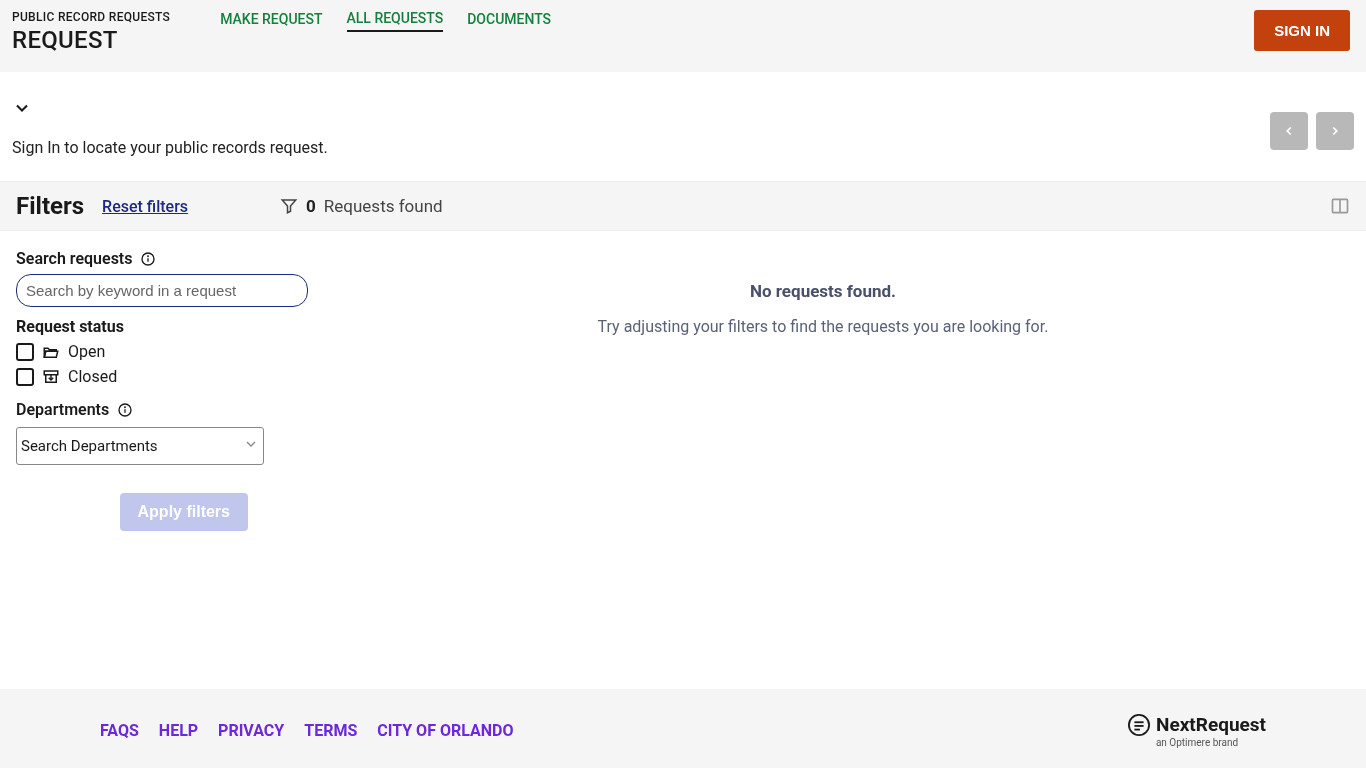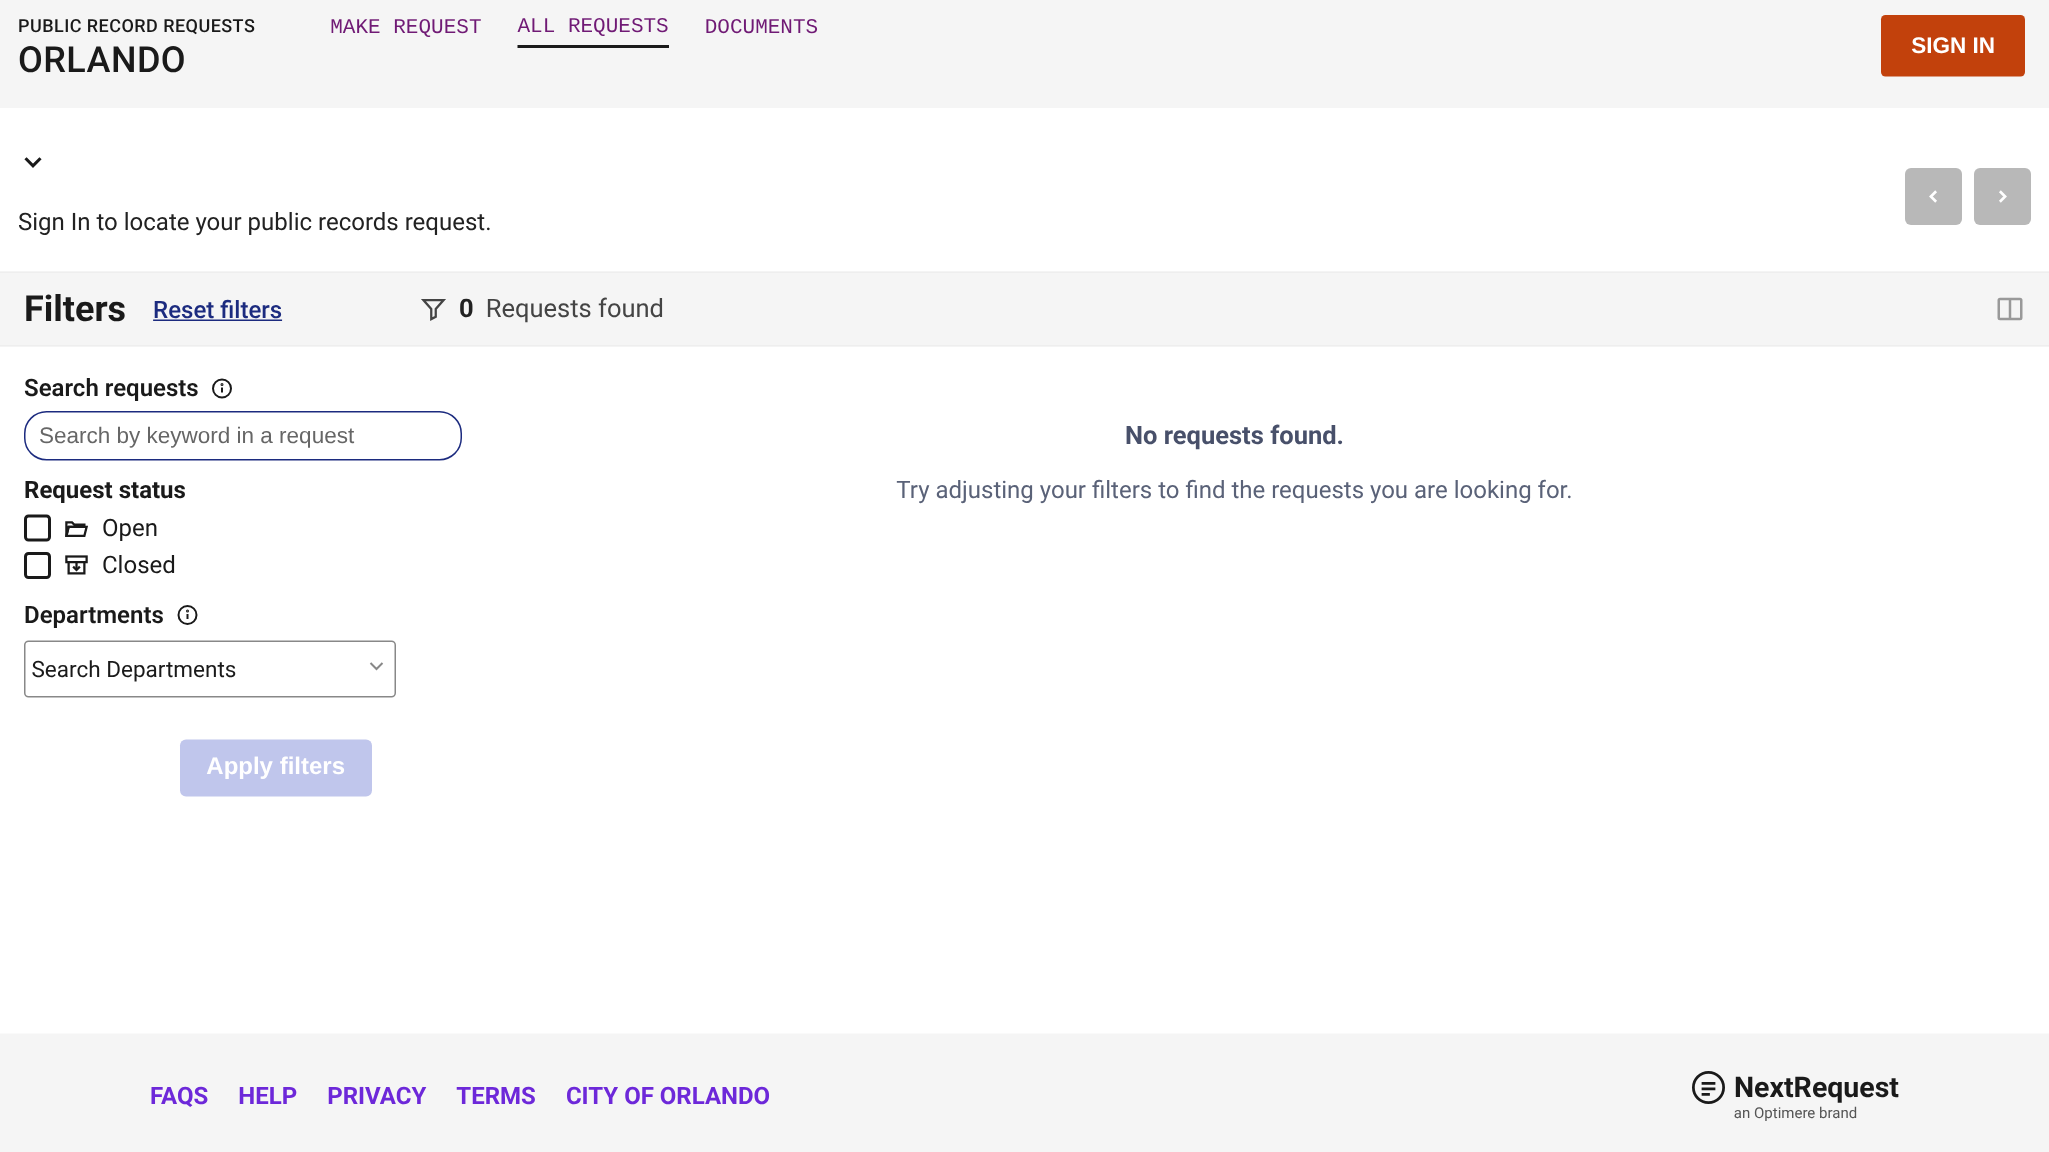--- a/index.html
+++ b/index.html
@@ -4,21 +4,21 @@
 <style>
   * { box-sizing: border-box; margin: 0; padding: 0; }
   body { font-family: -apple-system, BlinkMacSystemFont, "Segoe UI", Roboto, "Helvetica Neue", Arial, sans-serif; color: #1a1a1a; background: #fff; }
   
   
   .header { background: #f5f5f5; display: flex; align-items: flex-start; padding: 10px 16px 10px 12px; min-height: 72px; }
   .brand { display: flex; flex-direction: column; margin-right: 50px; }
   .brand-top { font-size: 12px; font-weight: 500; letter-spacing: 0.3px; color: #1a1a1a; }
   .brand-bottom { font-size: 24px; font-weight: 500; letter-spacing: 0.3px; color: #1a1a1a; margin-top: 2px; }
   .nav { display: flex; gap: 24px; align-items: center; }
-  .nav-item { font-size: 14px; font-weight: 500; color: #701a75; text-decoration: none; padding-bottom: 4px; cursor: pointer; font-family: Liberation Mono, monospace; }
+  .nav-item { font-size: 14px; font-weight: 500; color: #15803d; text-decoration: none; padding-bottom: 4px; cursor: pointer; }
   .nav-item.active { border-bottom: 2px solid #1a1a1a; }
   .spacer { flex: 1; }
   .signin-btn { background: #c2410c; color: #fff; border: none; padding: 12px 20px; font-size: 15px; font-weight: 600; cursor: pointer; border-radius: 3px; }
 
   
   .page-title-section { padding: 20px 12px 24px 12px; display: flex; align-items: flex-start; }
   .title-left { flex: 1; }
   .page-title-row { display: flex; align-items: center; gap: 12px; }
   .page-title { font-size: 28px; font-weight: 700; }
   .chevron-down { width: 20px; height: 20px; margin-top: 6px; }
@@ -64,21 +64,21 @@
   .footer-brand { margin-left: auto; display: flex; flex-direction: column; align-items: center; }
   .nr-logo { display: flex; align-items: center; gap: 6px; font-size: 19px; font-weight: 700; color: #1a1a1a; }
   .nr-subtitle { font-size: 10px; color: #555; margin-top: 1px; }
 </style>
 </head>
 <body>
 
 <div class="header">
   <div class="brand">
     <span class="brand-top">PUBLIC RECORD REQUESTS</span>
-    <span class="brand-bottom">ORLANDO</span>
+    <span class="brand-bottom">REQUEST</span>
   </div>
   <div class="nav">
     <a class="nav-item">MAKE REQUEST</a>
     <a class="nav-item active">ALL REQUESTS</a>
     <a class="nav-item">DOCUMENTS</a>
   </div>
   <div class="spacer"></div>
   <button class="signin-btn">SIGN IN</button>
 </div>
 

